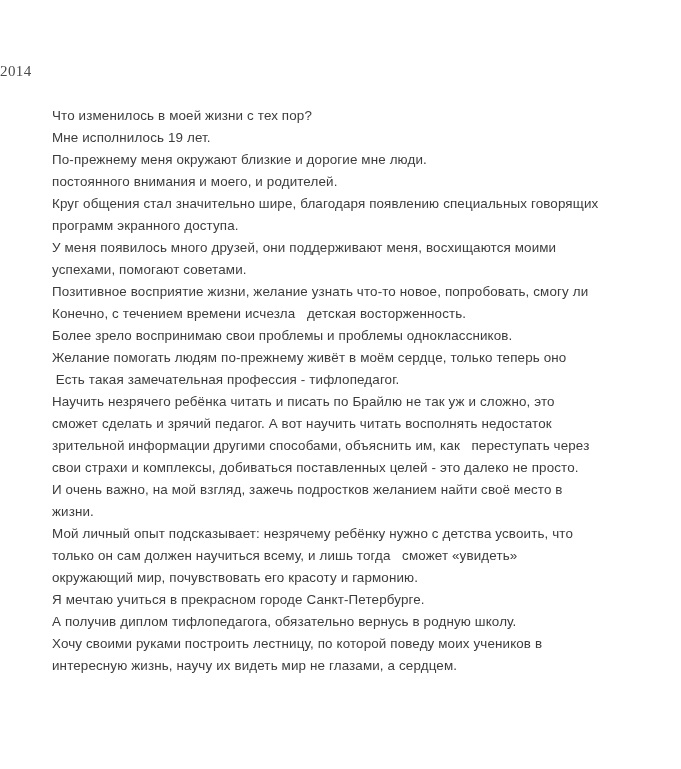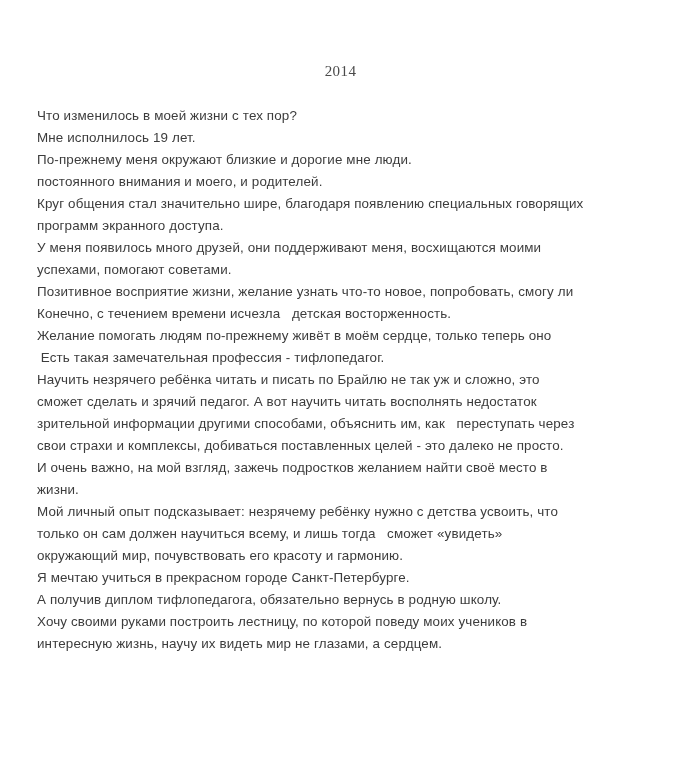--- a/index.html
+++ b/index.html
@@ -23,32 +23,32 @@
     height: 769px;
     background: #ffffff;
     box-sizing: border-box;
   }
 
   .doc-heading {
     position: absolute;
     top: 62px;
     left: 0;
     width: 681px;
-    text-align: center;
+    text-align: left;
     font-family: "Liberation Serif", "DejaVu Serif", serif;
     font-size: 15px;
     line-height: 18px;
     color: #4a4a4a;
     letter-spacing: 0.4px;
   }
 
   .body-text {
     position: absolute;
     top: 105px;
-    left: 37px;
+    left: 52px;
     width: 606px;
   }
 
   .text-line {
     font-size: 13.4px;
     line-height: 22px;
     height: 22px;
     color: #3c3c3c;
     white-space: pre;
     letter-spacing: 0.01em;
@@ -66,20 +66,21 @@
       <div class="text-line">Что изменилось в моей жизни с тех пор?</div>
       <div class="text-line">Мне исполнилось 19 лет.</div>
       <div class="text-line">По-прежнему меня окружают близкие и дорогие мне люди.</div>
       <div class="text-line">постоянного внимания и моего, и родителей.</div>
       <div class="text-line">Круг общения стал значительно шире, благодаря появлению специальных говорящих</div>
       <div class="text-line">программ экранного доступа.</div>
       <div class="text-line">У меня появилось много друзей, они поддерживают меня, восхищаются моими</div>
       <div class="text-line">успехами, помогают советами.</div>
       <div class="text-line">Позитивное восприятие жизни, желание узнать что-то новое, попробовать, смогу ли</div>
       <div class="text-line">Конечно, с течением времени исчезла   детская восторженность.</div>
+      <div class="text-line">Более зрело воспринимаю свои проблемы и проблемы одноклассников.</div>
       <div class="text-line">Желание помогать людям по-прежнему живёт в моём сердце, только теперь оно</div>
       <div class="text-line"> Есть такая замечательная профессия - тифлопедагог.</div>
       <div class="text-line">Научить незрячего ребёнка читать и писать по Брайлю не так уж и сложно, это</div>
       <div class="text-line">сможет сделать и зрячий педагог. А вот научить читать восполнять недостаток</div>
       <div class="text-line">зрительной информации другими способами, объяснить им, как   переступать через</div>
       <div class="text-line">свои страхи и комплексы, добиваться поставленных целей - это далеко не просто.</div>
       <div class="text-line">И очень важно, на мой взгляд, зажечь подростков желанием найти своё место в</div>
       <div class="text-line">жизни.</div>
       <div class="text-line">Мой личный опыт подсказывает: незрячему ребёнку нужно с детства усвоить, что</div>
       <div class="text-line">только он сам должен научиться всему, и лишь тогда   сможет «увидеть»</div>

